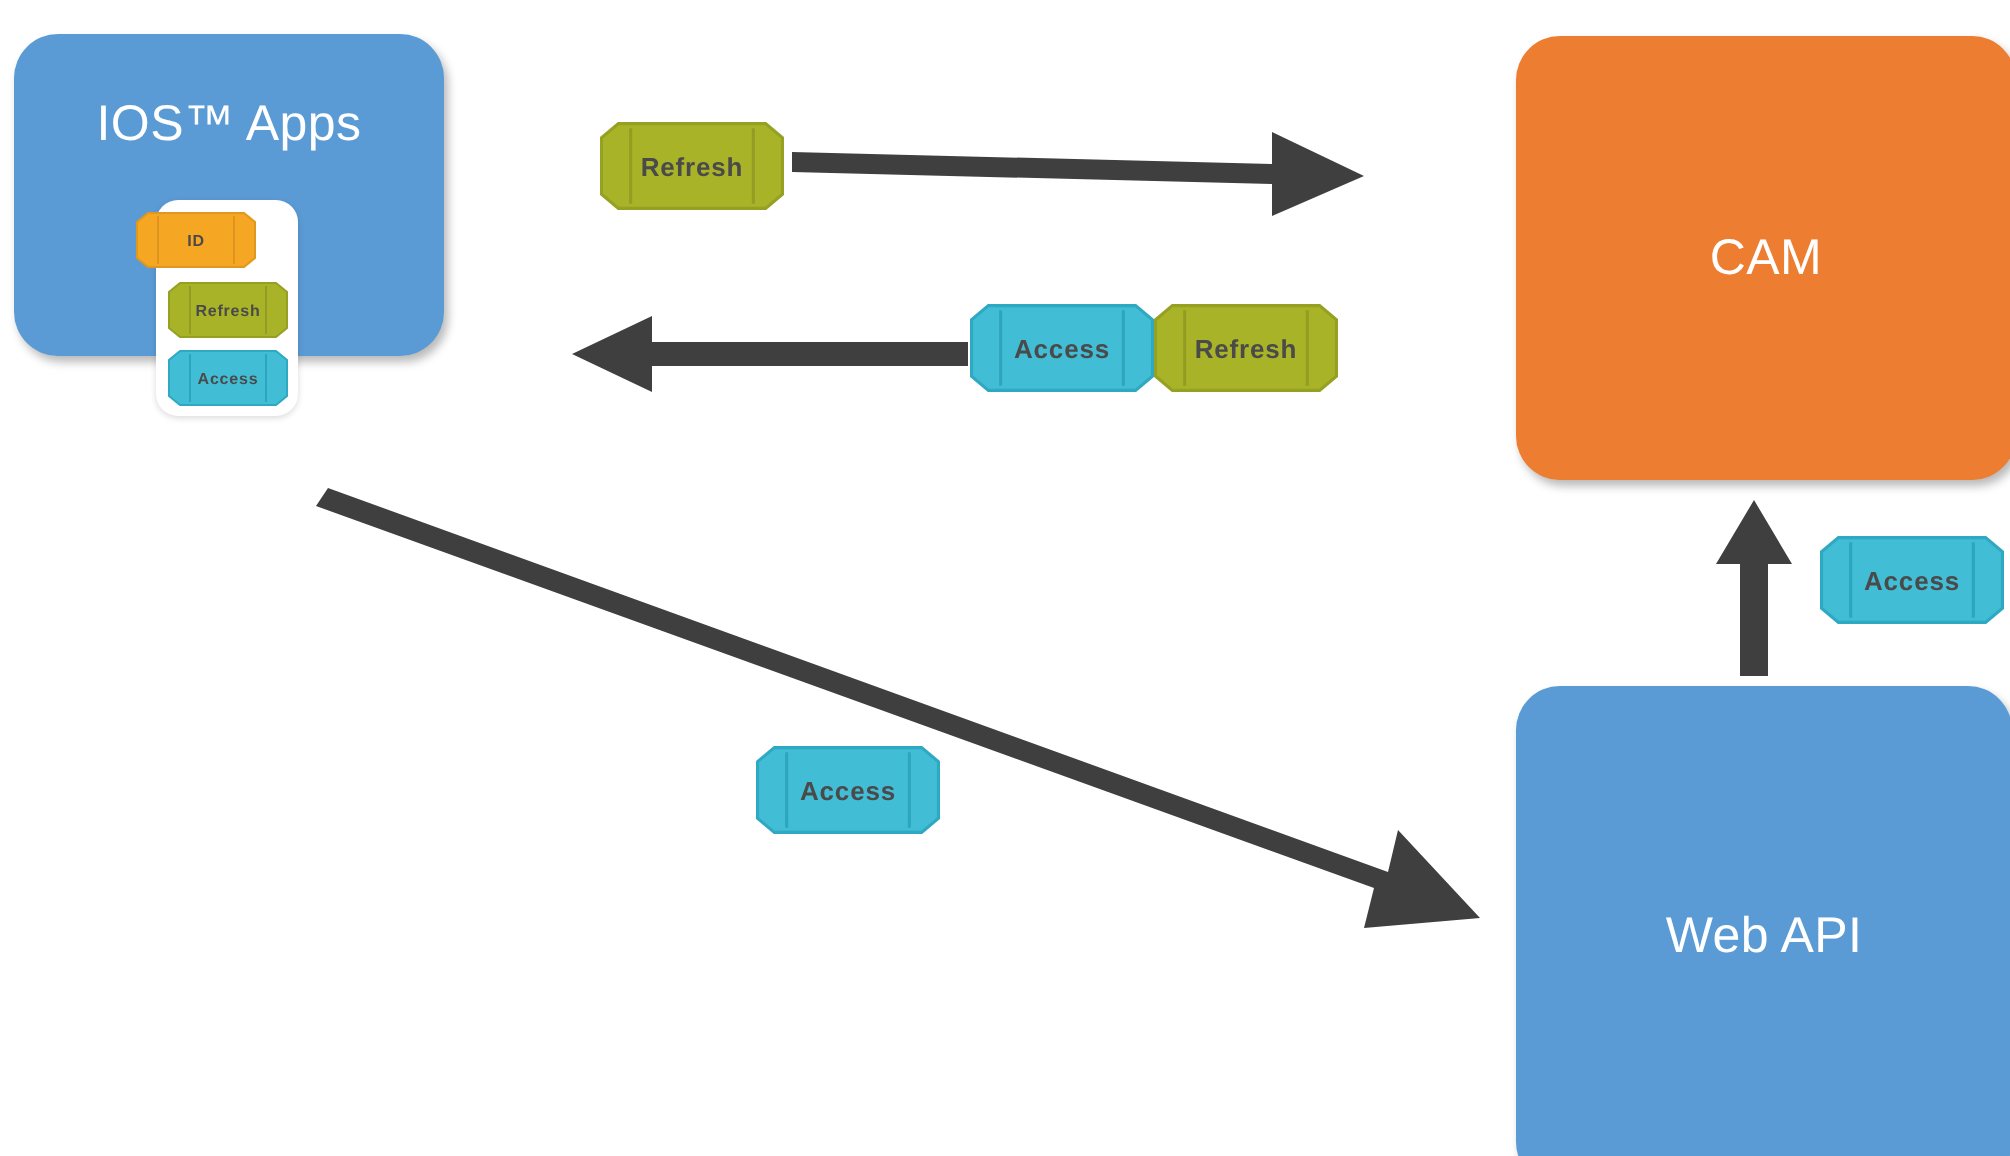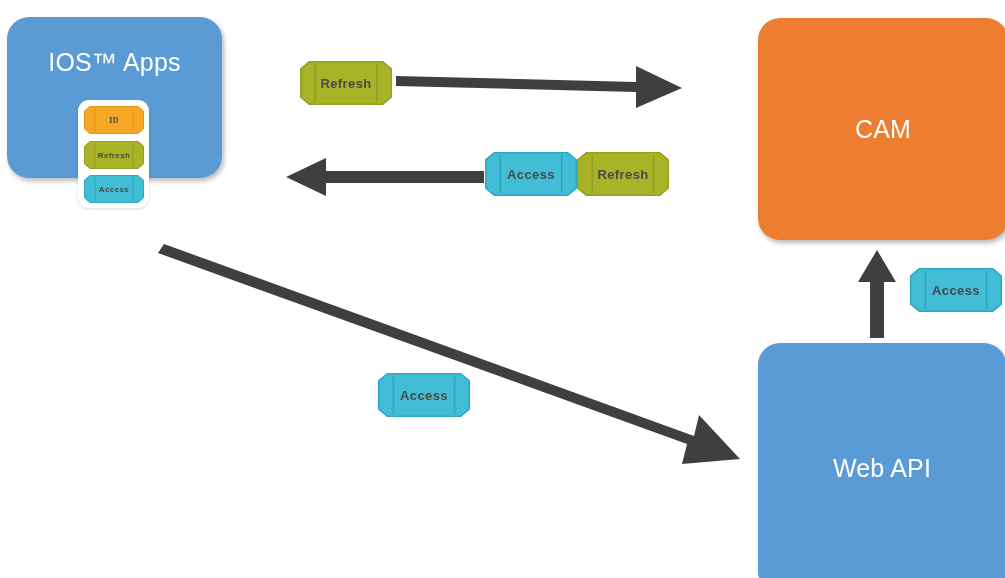--- a/index.html
+++ b/index.html
@@ -63,21 +63,21 @@
     font-weight:bold;
     color:#4a4a4a;
     letter-spacing:.4px;
     pointer-events:none;
     white-space:nowrap;
   }
 
   
   .token.small{width:60px;height:28px;}
   .token.small .tok-text{font-size:8px;}
-  #tok-id{left:84px;top:106px;font-family:Liberation Serif, serif;}
+  #tok-id{left:68px;top:106px;}
   #tok-refresh-inner{left:84px;top:141px;}
   #tok-access-inner{left:84px;top:175px;}
 
   
   .token.med{width:92px;height:44px;}
   .token.med .tok-text{font-size:13px;}
   #tok-refresh-top{left:300px;top:61px;}
   #tok-access-mid{left:485px;top:152px;}
   #tok-refresh-mid{left:577px;top:152px;}
   #tok-access-diag{left:378px;top:373px;}

